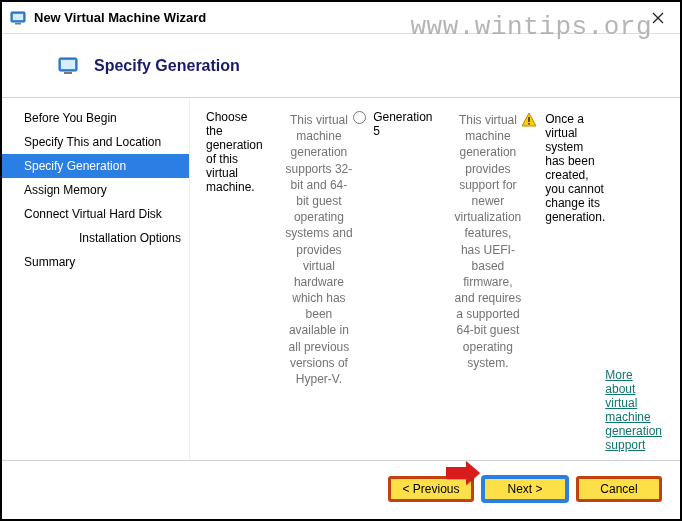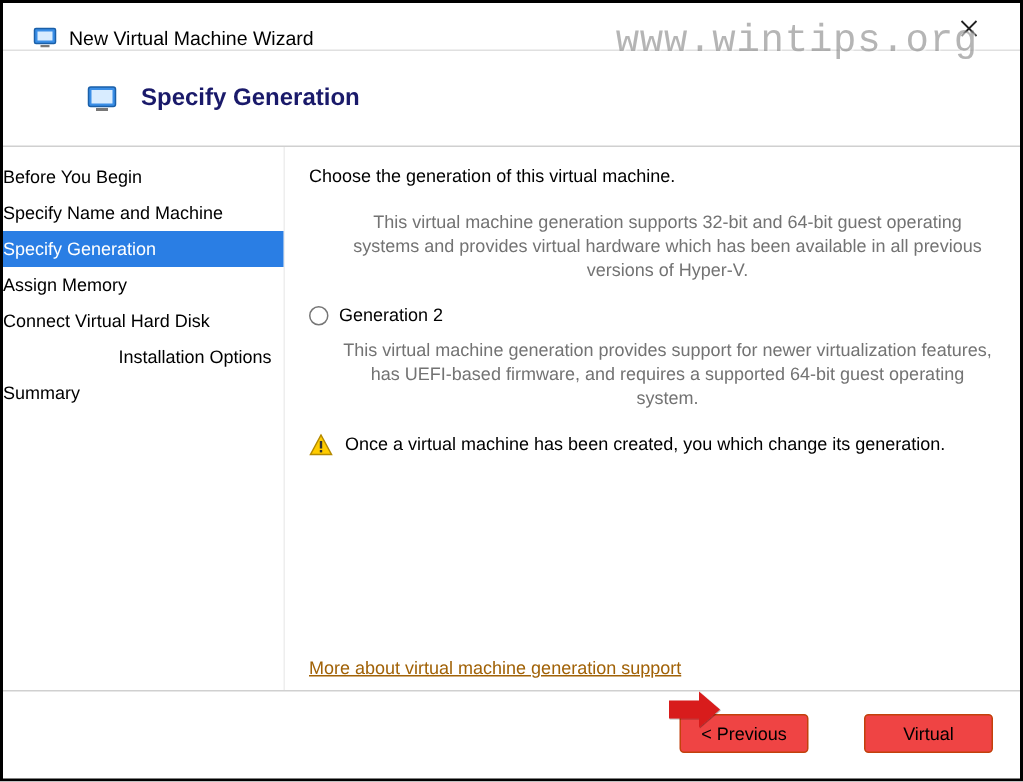--- a/index.html
+++ b/index.html
@@ -13,23 +13,24 @@
   .frame {
     width: 682px;
     height: 521px;
     border: 2px solid #000;
     position: relative;
     background: #fff;
   }
   .titlebar {
     height: 32px;
     display: flex;
-    align-items: flex-end;
-    padding: 0 20px;
+    align-items: center;
+    padding: 0 8px;
     border-bottom: 1px solid #e0e0e0;
+    font-weight: bold;
   }
   .titlebar .icon {
     width: 16px; height: 16px;
     margin-right: 8px;
     display: inline-flex;
   }
   .titlebar .title {
     flex: 1;
     font-size: 13px;
   }
@@ -70,38 +71,38 @@
   .body {
     display: flex;
     height: 362px;
   }
   .sidebar {
     width: 188px;
     border-right: 1px solid #eee;
     padding-top: 8px;
   }
   .sidebar .step {
-    padding: 5px 8px 5px 0;
+    padding: 5px 8px 5px 22px;
     font-size: 12px;
     cursor: pointer;
   }
   .sidebar .step.indent {
     padding-left: 26px;
     text-align: right;
   }
   .sidebar .step.active {
     background: #2a7ee4;
     color: #fff;
   }
   .content {
     flex: 1;
     padding: 12px 18px 8px 16px;
     position: relative;
     display: flex;
-    flex-direction: column;
+    flex-direction: row;
   }
   .content .prompt {
     margin-bottom: 14px;
   }
   .opt {
     display: flex;
     align-items: flex-start;
     margin-bottom: 6px;
   }
   .opt input[type=radio] {
@@ -125,44 +126,43 @@
     width: 16px; height: 16px;
     margin-right: 8px;
     flex-shrink: 0;
   }
   .warn .wtext { font-size: 12px; }
   .link-row {
     margin-top: auto;
     padding-top: 12px;
   }
   .link-row a {
-    color: #a16207;
+    color: #0f766e;
     font-size: 12px;
     text-decoration: underline;
   }
   .footer {
     height: 56px;
     border-top: 1px solid #d0d0d0;
     display: flex;
     align-items: center;
     justify-content: flex-end;
     padding-right: 18px;
     gap: 8px;
   }
   .footer button {
     min-width: 86px;
     height: 26px;
-    background: #ef4444;
-    border: 1px solid #c2410c;
+    background: #fde047;
+    border: 3px solid #c2410c;
     border-radius: 3px;
     font-family: inherit;
     font-size: 12px;
     cursor: pointer;
     padding: 0 10px;
-    margin-left: 29px;
   }
   .footer button.default {
     border-color: #2a7ee4;
     box-shadow: 0 0 0 1px #2a7ee4;
   }
   .arrow {
     position: absolute;
     bottom: 27px;
     right: 198px;
     pointer-events: none;
@@ -199,59 +199,60 @@
           <rect x="3" y="4" width="14" height="9" fill="#d8ecff"></rect>
           <rect x="6" y="16" width="8" height="2" fill="#777"></rect>
         </svg>
     </span>
     <span class="htitle">Specify Generation</span>
   </div>
 
   <div class="body">
     <div class="sidebar">
       <div class="step">Before You Begin</div>
-      <div class="step">Specify Name and Machine</div>
+      <div class="step">Specify This and Location</div>
       <div class="step active">Specify Generation</div>
       <div class="step">Assign Memory</div>
       <div class="step">Connect Virtual Hard Disk</div>
       <div class="step indent">Installation Options</div>
       <div class="step">Summary</div>
     </div>
 
     <div class="content">
       <div class="prompt">Choose the generation of this virtual machine.</div>
 
       <div class="opt-desc">This virtual machine generation supports 32-bit and 64-bit guest operating systems and provides virtual hardware which has been available in all previous versions of Hyper-V.</div>
 
       <label class="opt">
         <input type="radio" name="gen" style="">
-        <span class="opt-label">Generation 2</span>
+        <span class="opt-label">Generation 5</span>
       </label>
       <div class="opt-desc">This virtual machine generation provides support for newer virtualization features, has UEFI-based firmware, and requires a supported 64-bit guest operating system.</div>
 
       <div class="warn">
         <span class="wicon">
           <svg viewBox="0 0 16 16">
               <polygon points="8,1 15,14 1,14" fill="#ffcc00" stroke="#b58a00"></polygon>
               <rect x="7.2" y="5" width="1.6" height="5" fill="#333"></rect>
               <rect x="7.2" y="11" width="1.6" height="1.6" fill="#333"></rect>
             </svg>
         </span>
-        <span class="wtext">Once a virtual machine has been created, you which change its generation.</span>
+        <span class="wtext">Once a virtual system has been created, you cannot change its generation.</span>
       </div>
 
       <div class="link-row">
         <a href="#">More about virtual machine generation support</a>
       </div>
     </div>
   </div>
 
   <div class="footer">
     <button>&lt; Previous</button>
-    <button>Virtual</button>
+    <button class="default">Next &gt;</button>
+    <button>Cancel</button>
   </div>
 
   <div class="arrow">
     <svg width="38" height="30" viewBox="0 0 38 30">
       <defs>
           <filter id="s">
             <feDropShadow dx="0.5" dy="0.5" stdDeviation="0.5" flood-opacity="0.4"></feDropShadow>
           </filter>
         </defs>
       <polygon points="2,8 22,8 22,2 36,14 22,26 22,20 2,20" fill="#d81e1e" filter="url(#s)"></polygon>

